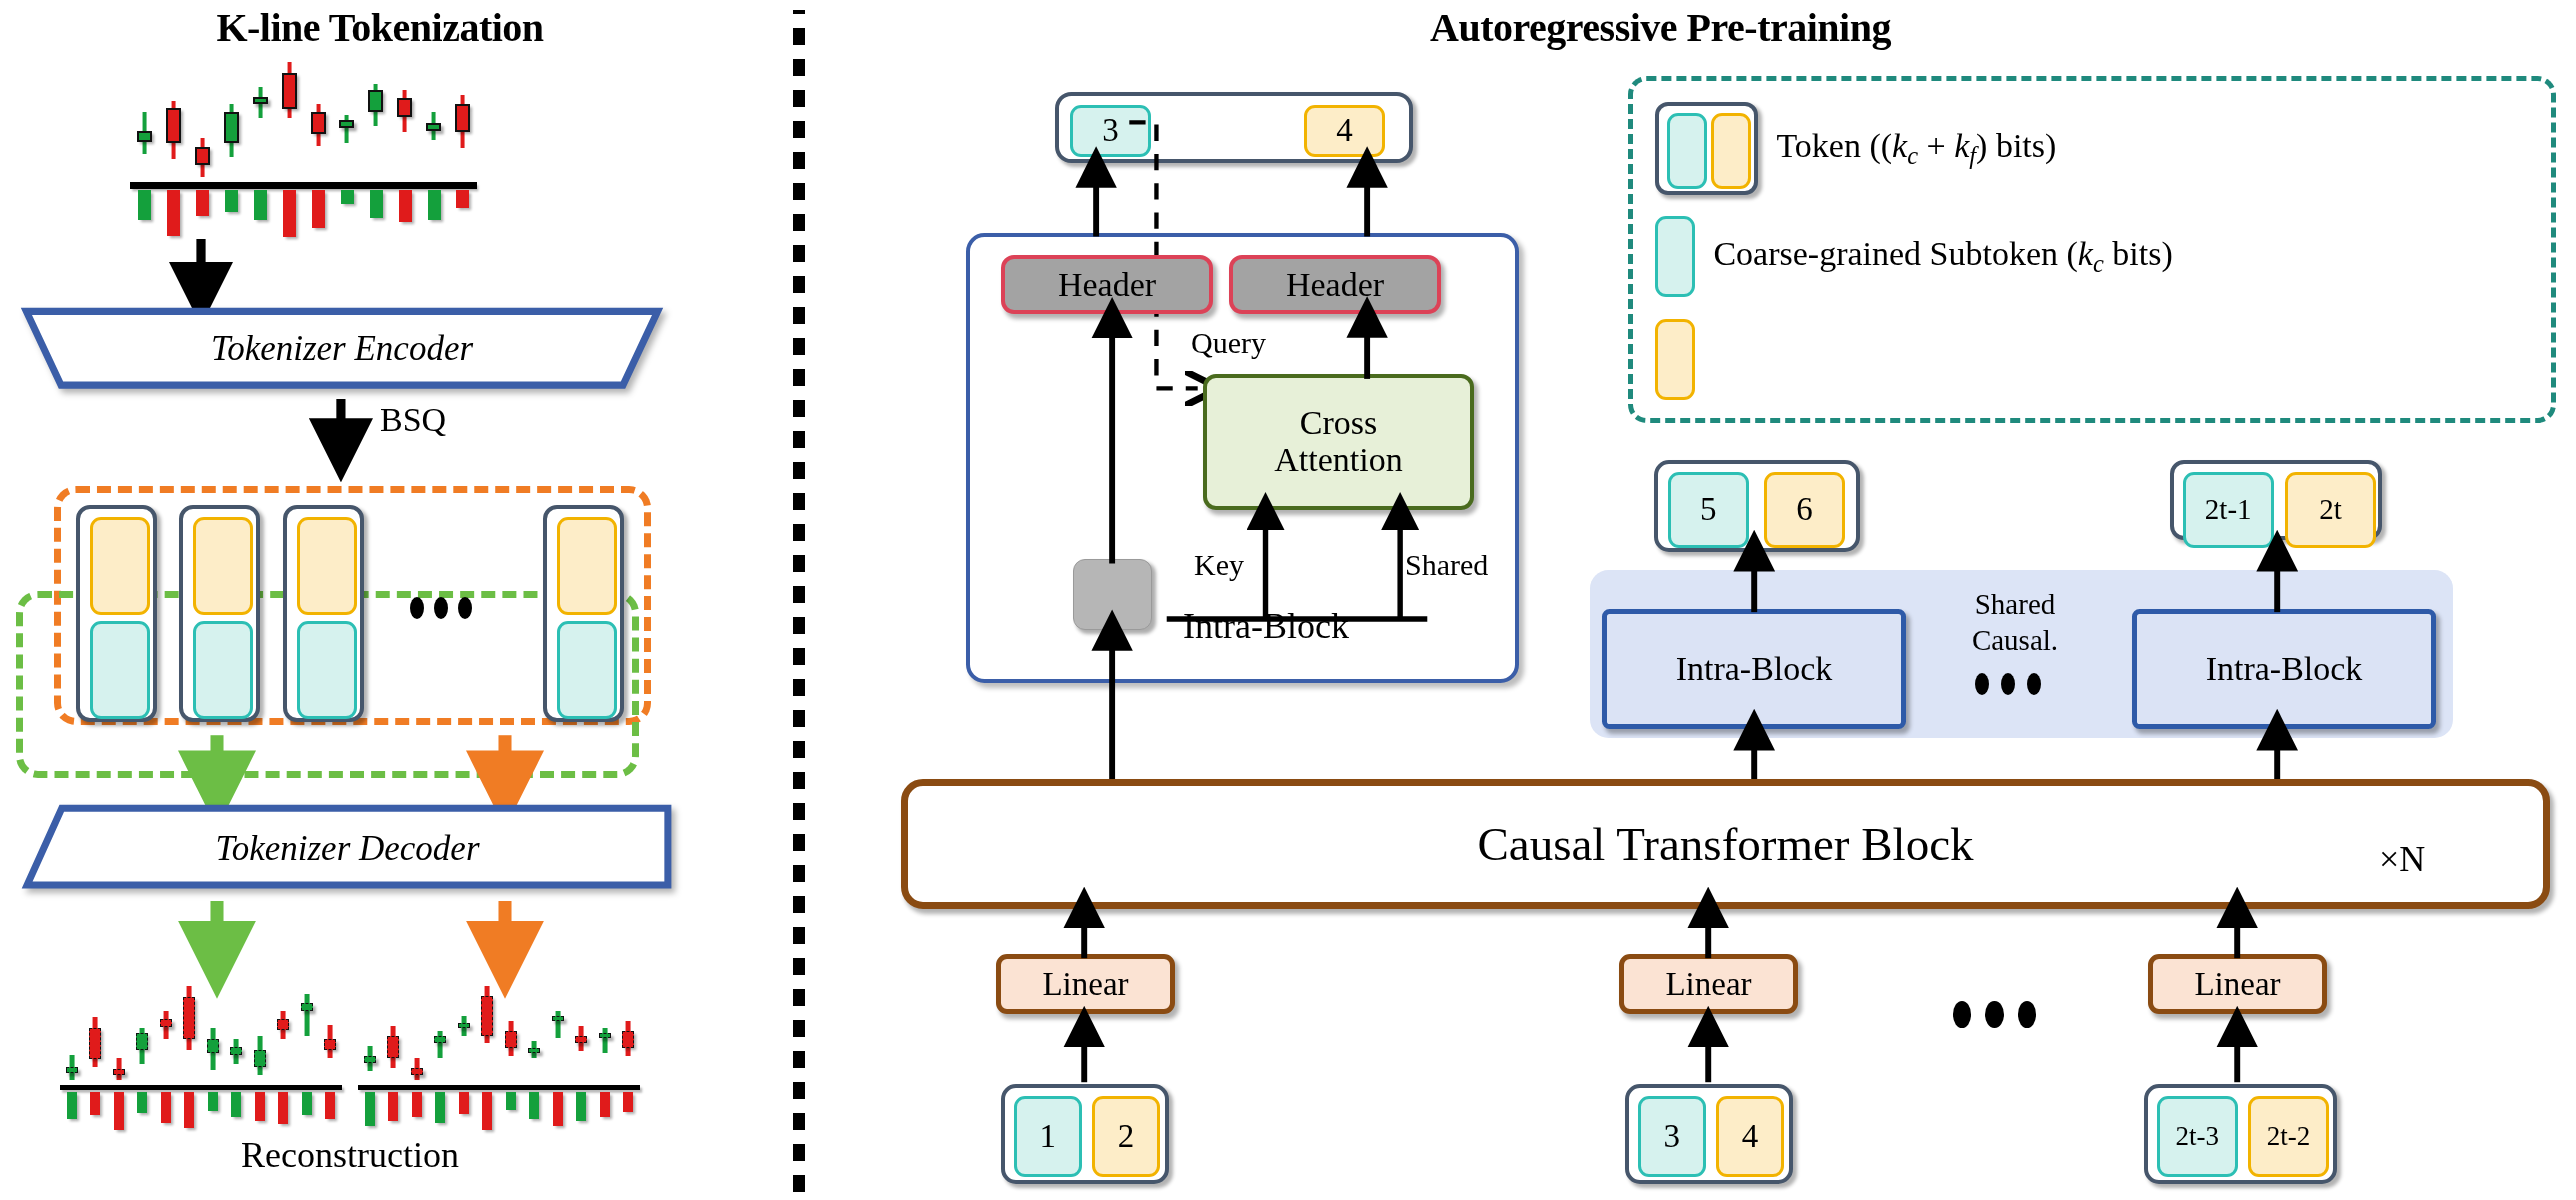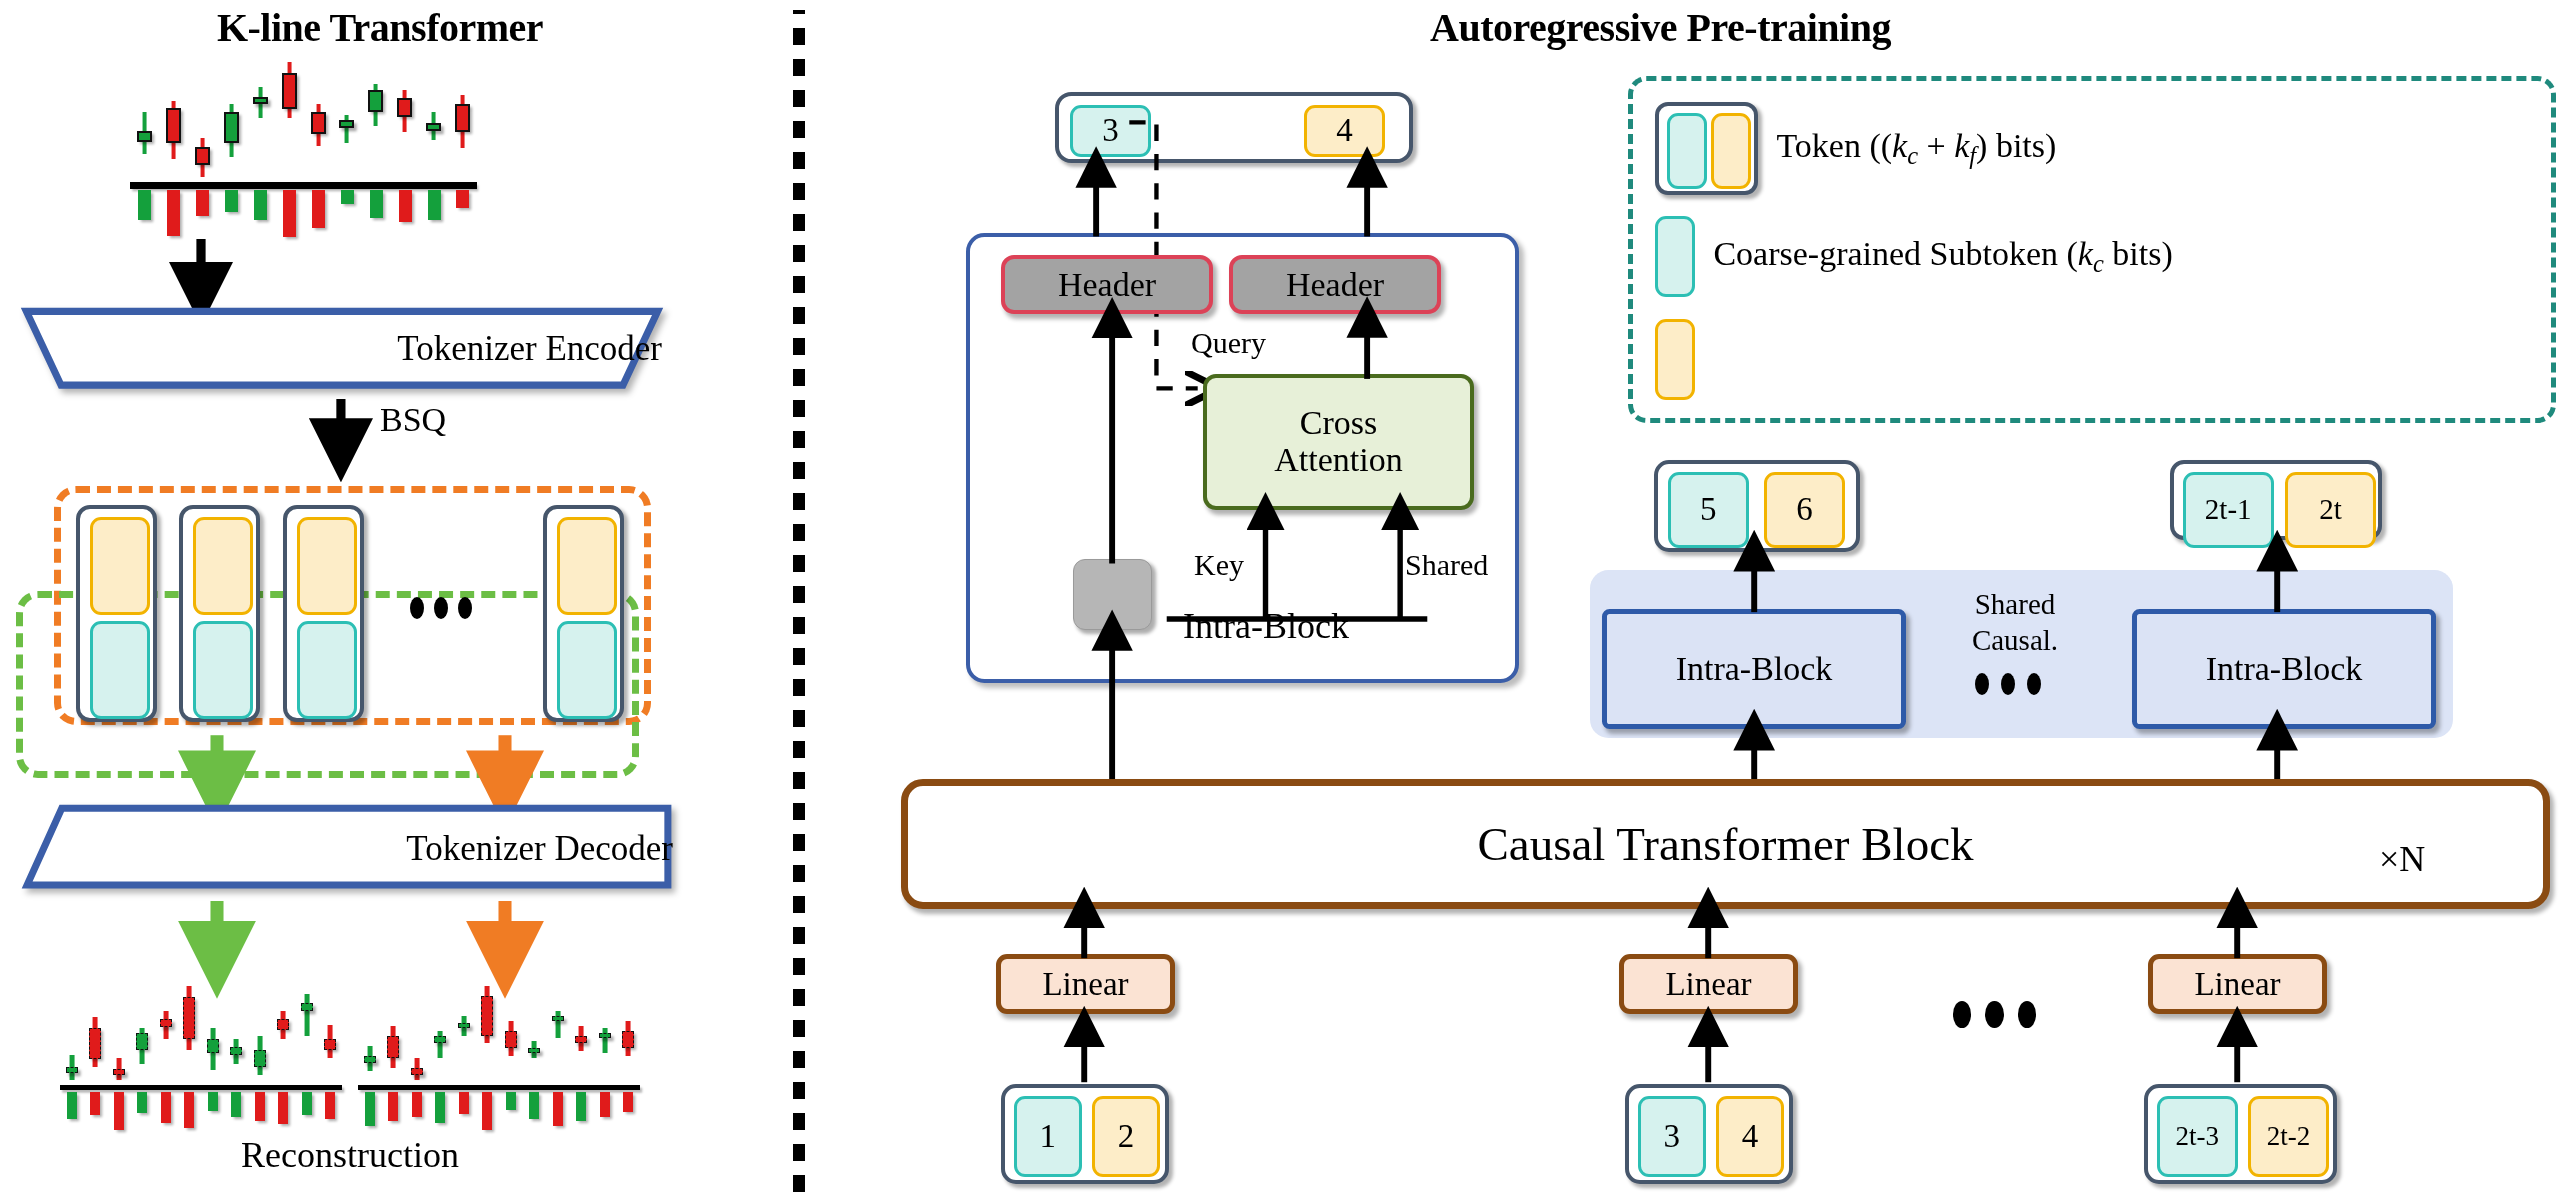--- a/index.html
+++ b/index.html
@@ -10,21 +10,21 @@
   
   .panel-title{font-weight:bold;font-size:40px;letter-spacing:-0.5px;white-space:nowrap;}
 
   
   .divider{width:12px;background-image:linear-gradient(#000 55%, rgba(0,0,0,0) 0%);
            background-position:left;background-size:12px 31px;background-repeat:repeat-y;}
 
   
   .trap{position:absolute;}
   .trap .lbl{position:absolute;left:0;right:0;top:50%;transform:translateY(-50%);
-             text-align:right;font-size:35px;z-index:3;}
+             text-align:center;font-size:35px;z-index:3;font-style:italic;}
 
   
   .tokbox{position:absolute;border:4.9px solid #46566b;border-radius:14px;background:#fff;
           box-sizing:border-box;box-shadow:3.3px 3.8px 3.8px rgba(0,0,0,.30);}
   .sub{position:absolute;box-sizing:border-box;border-radius:11px;
        display:flex;align-items:center;justify-content:center;font-size:33px;line-height:1;}
   .sub.coarse{border:3.8px solid #2cbfb4;background:#d6f2ee;}
   .sub.fine{border:3.8px solid #f2b300;background:#fdedc8;}
 
   
@@ -68,21 +68,21 @@
   .cs .body{position:absolute;left:0;right:0;border:2.2px solid #111;box-sizing:border-box;
             box-shadow:2.7px 3.3px 2.7px rgba(0,0,0,.33);}
   .vol{position:absolute;box-shadow:2.7px 3.3px 2.7px rgba(0,0,0,.33);}
   .baseline{position:absolute;background:#000;box-shadow:2.2px 2.7px 2.2px rgba(0,0,0,.28);}
   .cs.rec .body{border:1.6px dashed #111;}
   svg{overflow:visible;}
 </style>
 </head>
 <body>
 
-<div class="abs panel-title" style="left:0;top:4.3px;width:760px;text-align:center;">K-line Transformer</div>
+<div class="abs panel-title" style="left:0;top:4.3px;width:760px;text-align:center;">K-line Tokenization</div>
 
 <div class="chart" id="chart-source" style="left:130px;top:57px;width:347px;height:179px;">
     <div class="cs" style="left: 7px; top: 0px; width: 15px; height: 125px;">
       <div class="wick" style="top:55px;height:42px;background:#14a03c;"></div>
       <div class="body" style="top:74px;height:11px;background:#14a03c;"></div>
     </div>
     <div class="cs" style="left: 36px; top: 0px; width: 15px; height: 125px;">
       <div class="wick" style="top:44px;height:58px;background:#e01b1b;"></div>
       <div class="body" style="top:51px;height:35px;background:#e01b1b;"></div>
     </div>

